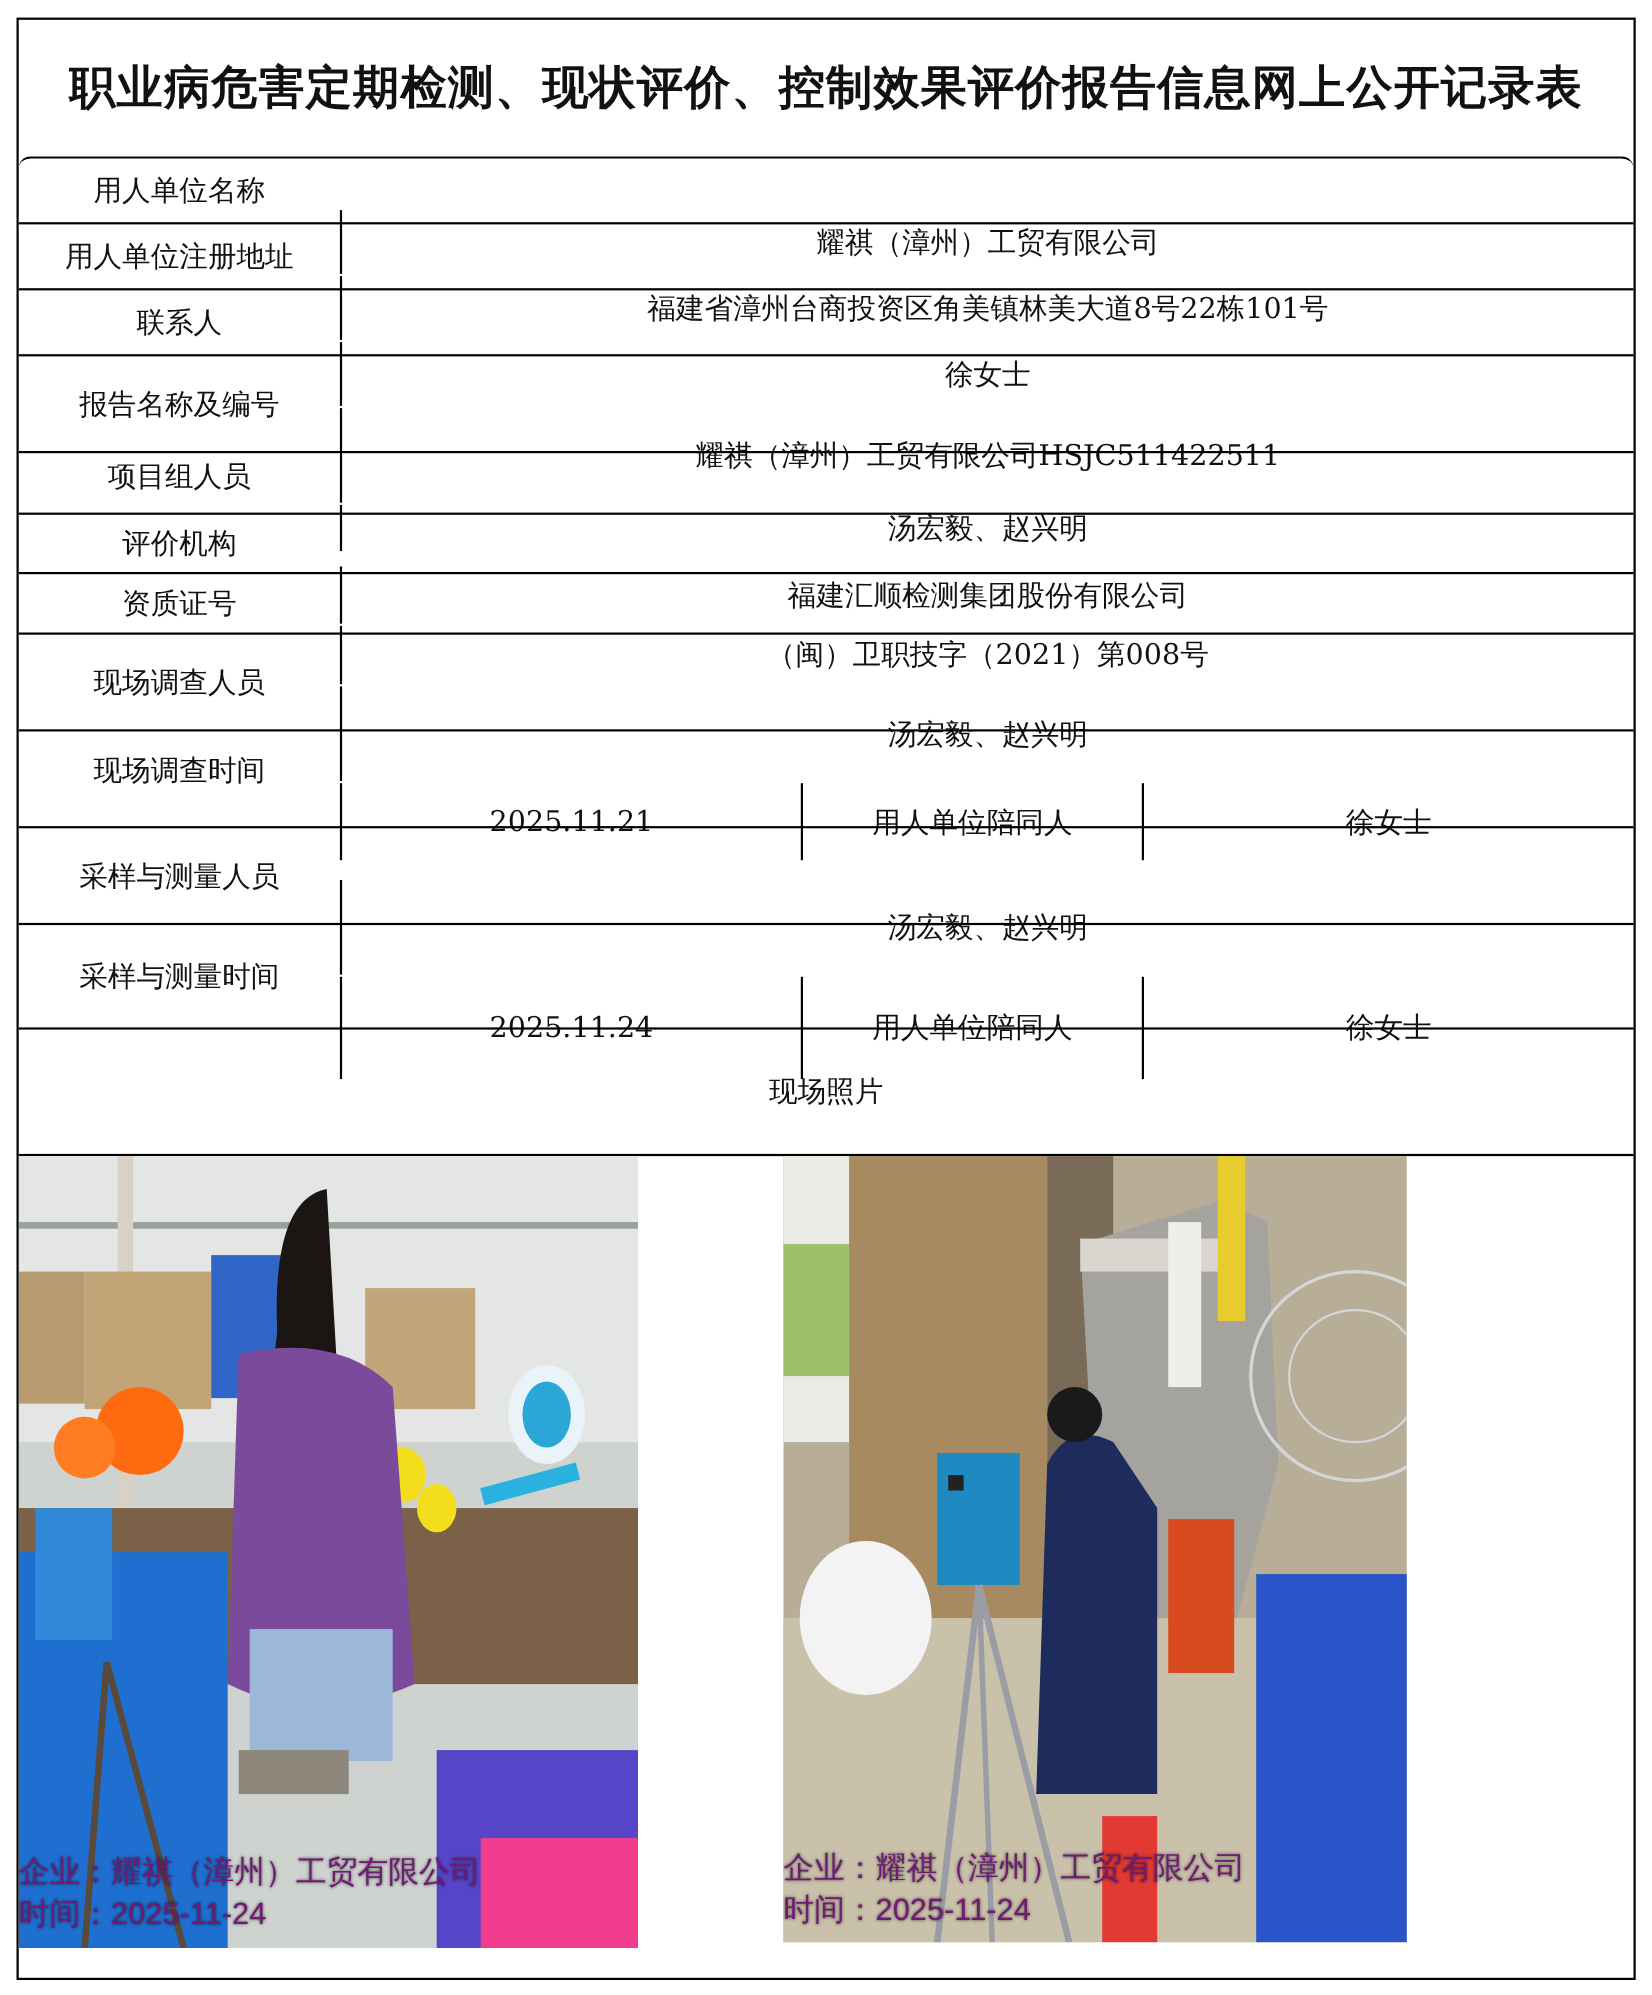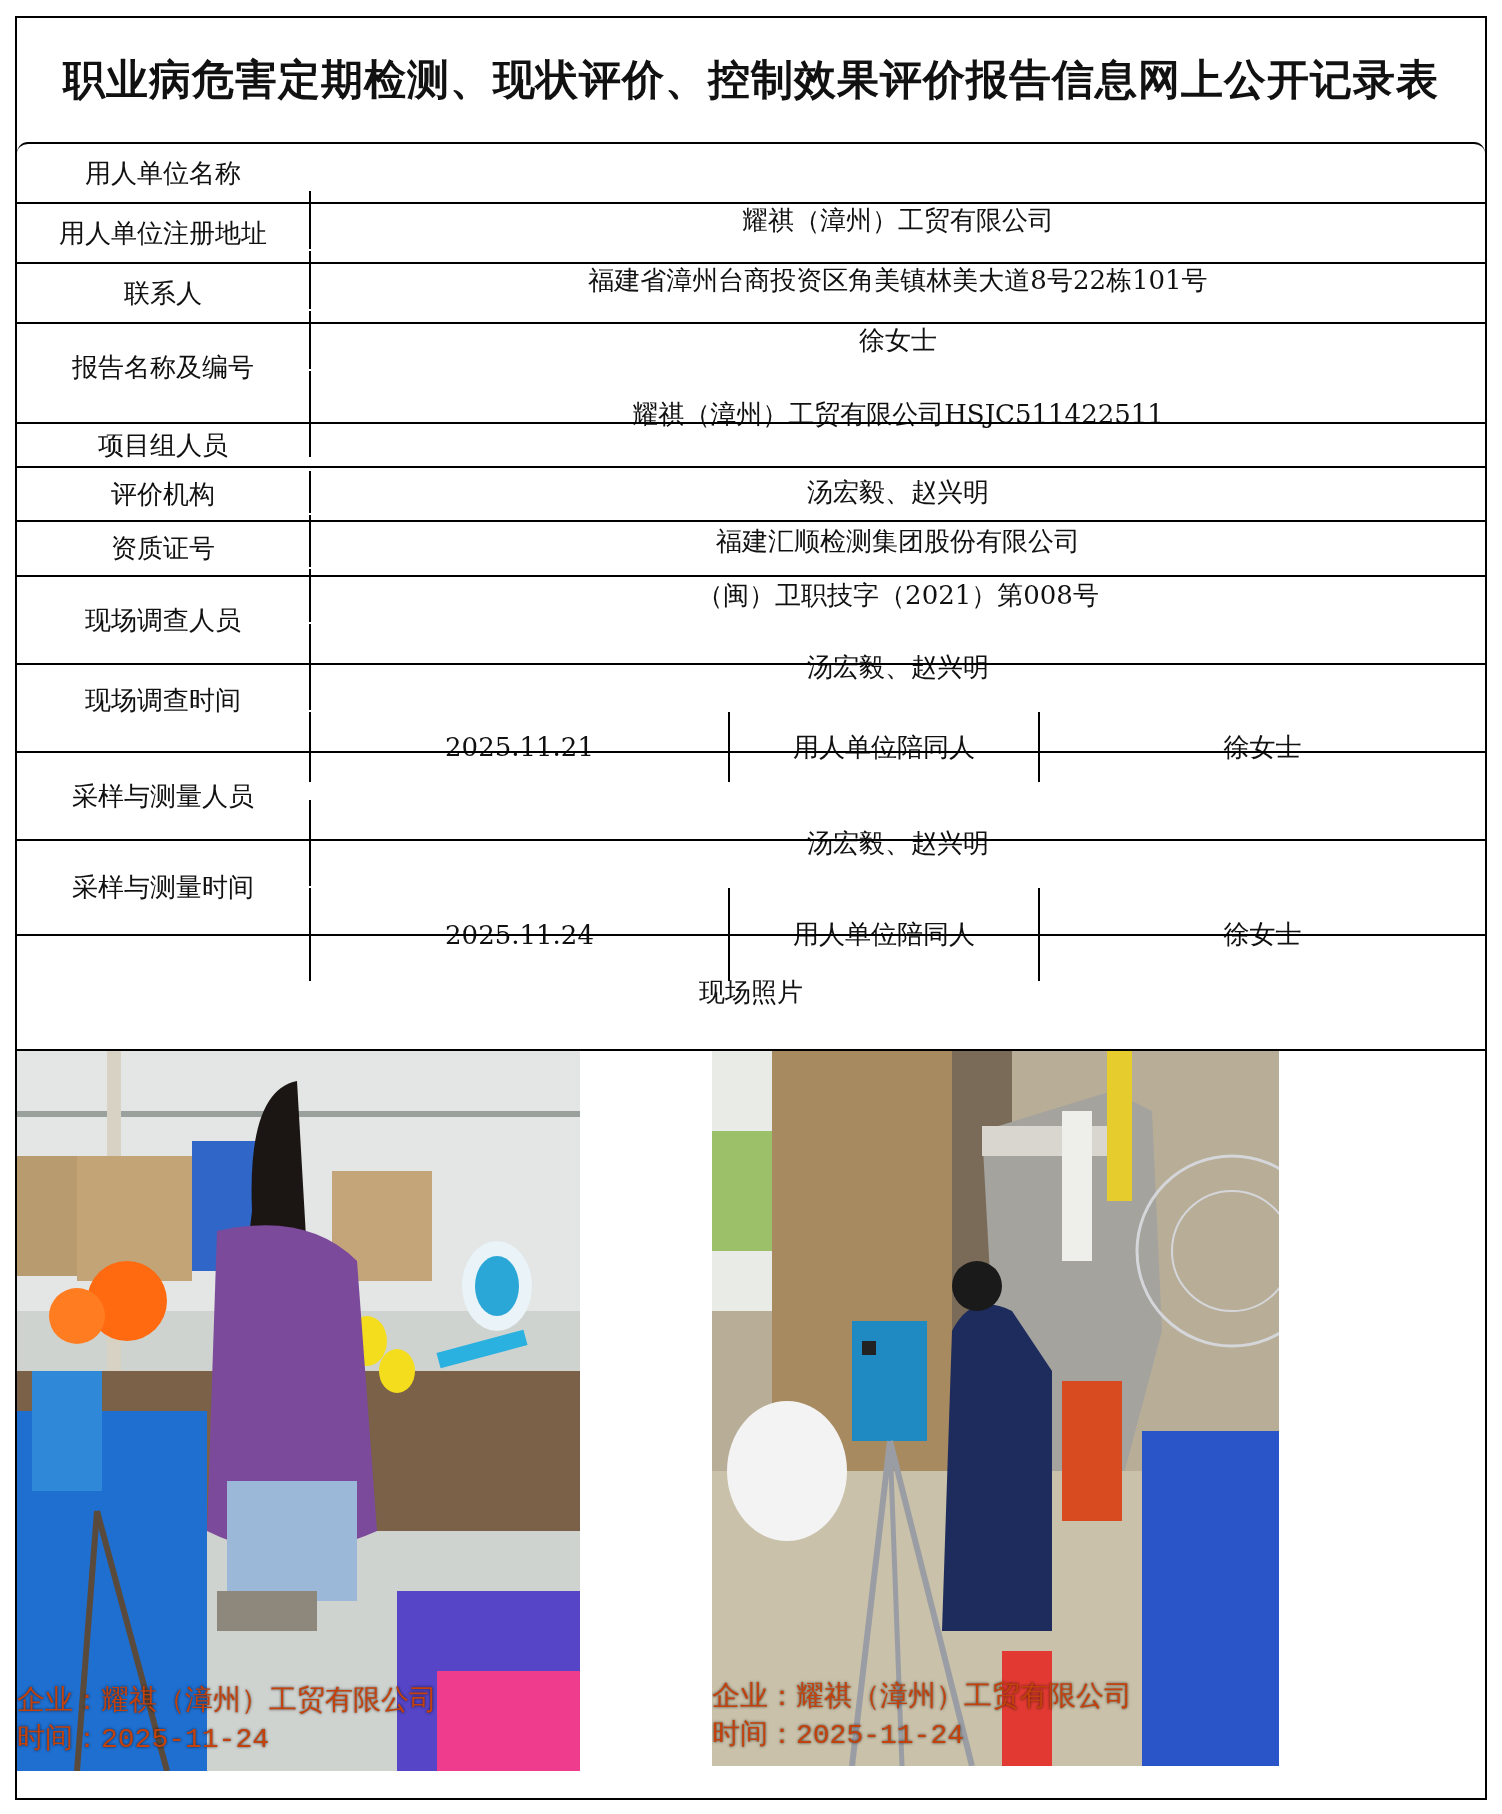--- a/index.html
+++ b/index.html
@@ -14,21 +14,21 @@
   .cell + .cell { border-left: 2px solid #000; margin-top: 47px; }
   .c-label { width: 292px; }
   .c-value { flex: 1; }
   .c-date { width: 419px; }
   .c-companion-label { width: 310px; }
   .c-companion { flex: 1; }
   .title { font-size: 42px; font-weight: bold; letter-spacing: 1px; width: 100%; }
   .photos { position: absolute; left: 0; right: 0; top: 1031px; bottom: 0; border-top: 2px solid #000; }
   .photo { position: absolute; top: 0; overflow: hidden; }
   .photo .scene { position: absolute; inset: 0; }
-  .photo .wm { position: absolute; left: 0; color: #c2410c; font-family: Liberation Mono, monospace;
+  .photo .wm { position: absolute; left: 0; color: #701a75; font-family: Liberation Sans, sans-serif;
                font-size: 28px; text-shadow: 0 0 3px rgba(0,0,0,0.7); line-height: 1.2; white-space: nowrap; }
   .p1 { left: 0; width: 563px; height: 720px; }
   .p2 { left: 695px; width: 567px; height: 715px; }
 </style>
 </head>
 <body>
 
 <div class="sheet">
 
   <div class="row first" style="top:0;height:124px;">
@@ -48,21 +48,21 @@
   <div class="row" style="top:244px;height:60px;">
     <div class="cell c-label">联系人</div>
     <div class="cell c-value">徐女士</div>
   </div>
 
   <div class="row" style="top:304px;height:88px;">
     <div class="cell c-label">报告名称及编号</div>
     <div class="cell c-value">耀祺（漳州）工贸有限公司HSJC511422511</div>
   </div>
 
-  <div class="row" style="top:404px;height:44px;">
+  <div class="row" style="top:392px;height:44px;">
     <div class="cell c-label">项目组人员</div>
     <div class="cell c-value">汤宏毅、赵兴明</div>
   </div>
 
   <div class="row" style="top:448px;height:54px;">
     <div class="cell c-label">评价机构</div>
     <div class="cell c-value">福建汇顺检测集团股份有限公司</div>
   </div>
 
   <div class="row" style="top:502px;height:55px;">

